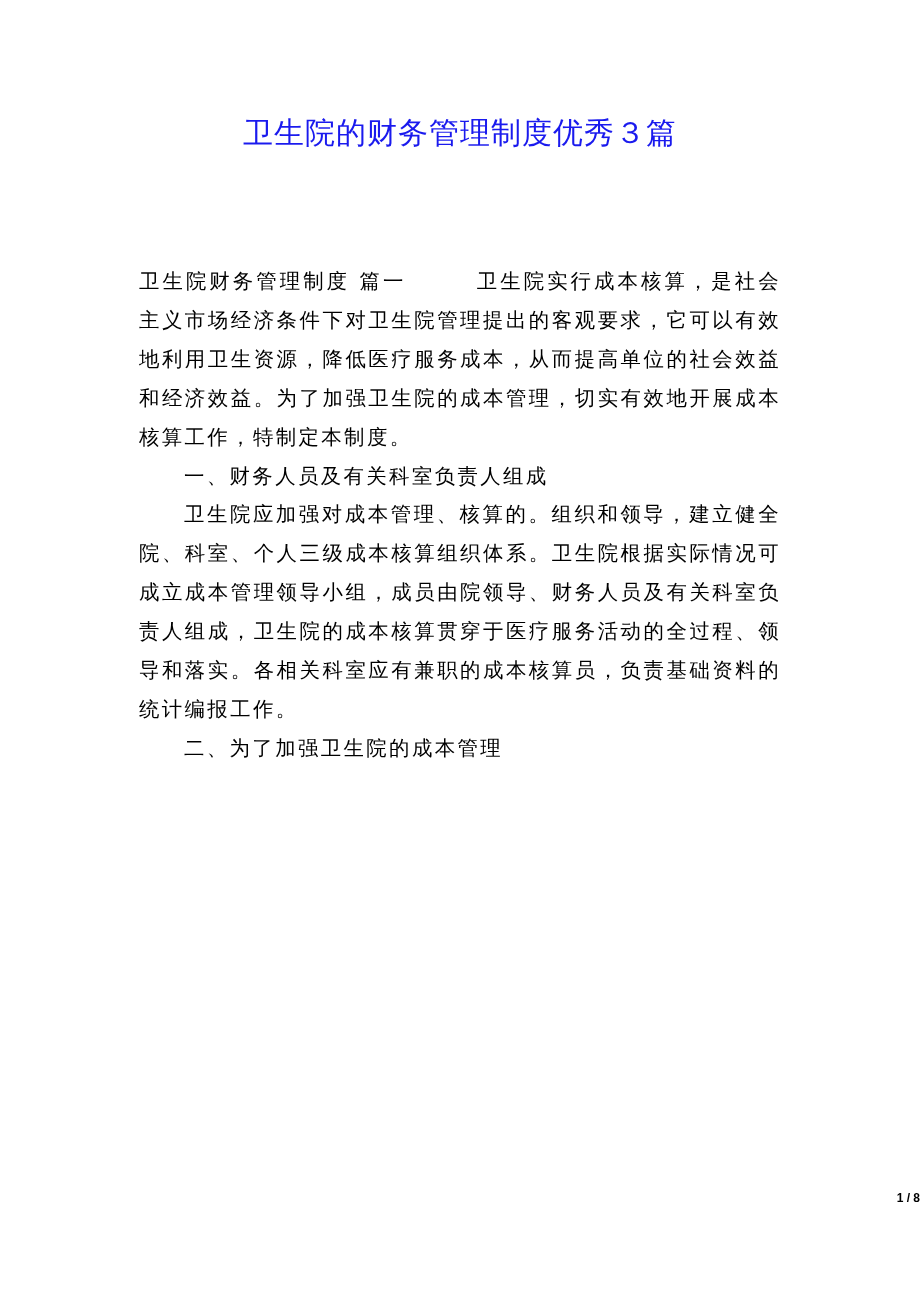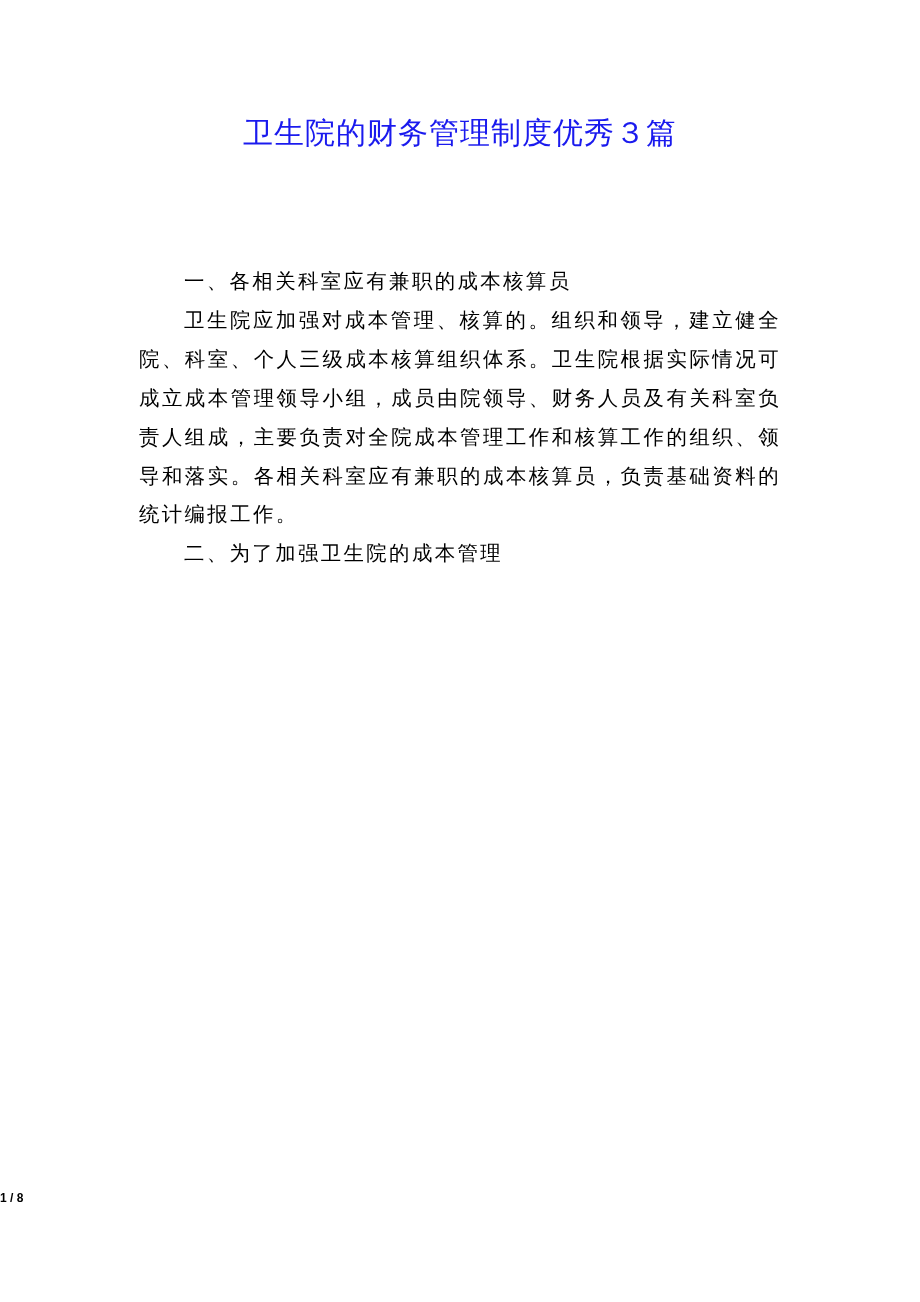--- a/index.html
+++ b/index.html
@@ -52,40 +52,41 @@
       text-indent: 45px;
     }
     .first-head {
       white-space: pre;
     }
     .footer {
       position: absolute;
       top: 1190px;
       left: 0;
       width: 920px;
-      text-align: left;
+      text-align: right;
       font-family: "Liberation Sans", "DejaVu Sans", sans-serif;
       font-weight: bold;
       font-size: 12px;
       line-height: 16px;
       color: #000;
     }
   </style>
 </head>
 <body>
 
 <div class="page">
 
   <div class="title">卫生院的财务管理制度优秀３篇</div>
 
   <div class="body">
+    <p class="para"><span class="first-head">卫生院财务管理制度 篇一</span><span class="first-head">　　　</span><span>卫生院实行成本核算，是社会主义市场经济条件下对卫生院管理提出的客观要求，它可以有效地利用卫生资源，降低医疗服务成本，从而提高单位的社会效益和经济效益。为了加强卫生院的成本管理，切实有效地开展成本核算工作，特制定本制度。</span></p>
 
-    <p class="para indent">一、各相关科室应有兼职的成本核算员</p>
+    <p class="para indent">一、财务人员及有关科室负责人组成</p>
 
-    <p class="para indent">卫生院应加强对成本管理、核算的。组织和领导，建立健全院、科室、个人三级成本核算组织体系。卫生院根据实际情况可成立成本管理领导小组，成员由院领导、财务人员及有关科室负责人组成，主要负责对全院成本管理工作和核算工作的组织、领导和落实。各相关科室应有兼职的成本核算员，负责基础资料的统计编报工作。</p>
+    <p class="para indent">卫生院应加强对成本管理、核算的。组织和领导，建立健全院、科室、个人三级成本核算组织体系。卫生院根据实际情况可成立成本管理领导小组，成员由院领导、财务人员及有关科室负责人组成，卫生院的成本核算贯穿于医疗服务活动的全过程、领导和落实。各相关科室应有兼职的成本核算员，负责基础资料的统计编报工作。</p>
 
     <p class="para indent">二、为了加强卫生院的成本管理</p>
 
 
   </div>
 
   <div class="footer">1 / 8</div>
 
 </div>
 

